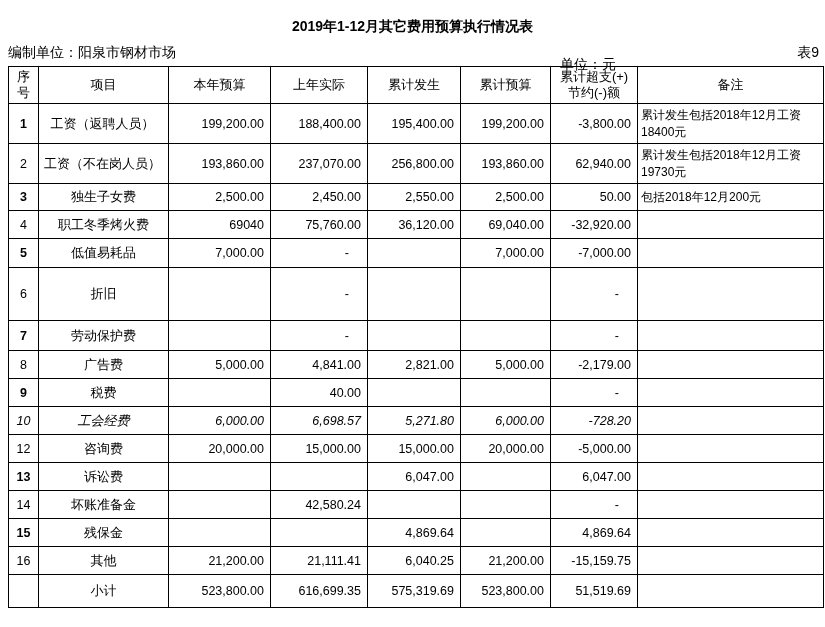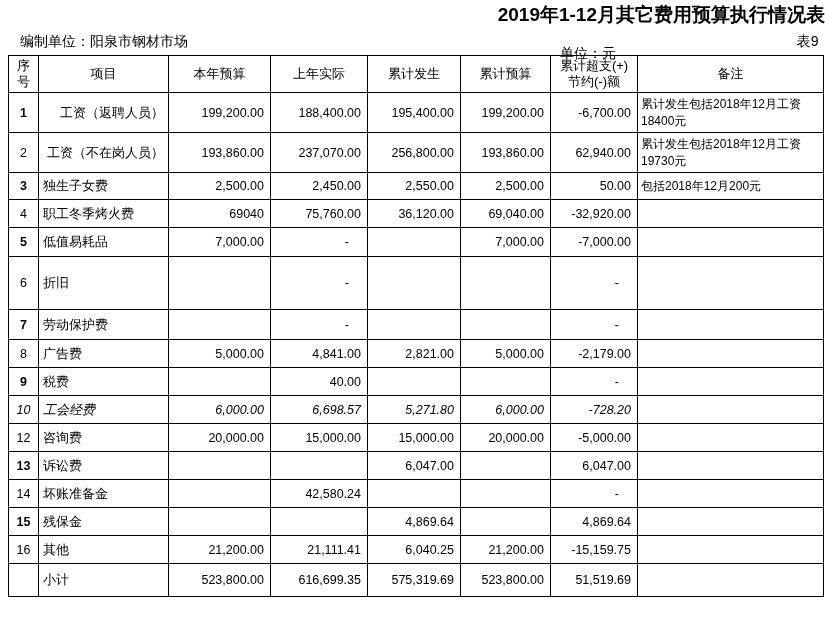--- a/index.html
+++ b/index.html
@@ -2,44 +2,44 @@
 <html><head>
 <meta charset="utf-8">
 <style>
   html,body{margin:0;padding:0;}
   body{
     width:825px;height:627px;background:#ffffff;color:#000000;
     font-family:"Liberation Sans", sans-serif;
     -webkit-font-smoothing:none;
   }
   .title{
-    text-align:right;font-weight:bold;font-size:19px;
-    padding-top:5px;height:22px;line-height:20px;
+    text-align:center;font-weight:bold;font-size:14px;
+    padding-top:16px;height:22px;line-height:20px;
   }
   .info-line{position:relative;height:28px;font-size:14px;}
-  .info-unit{position:absolute;left:20px;top:6px;}
+  .info-unit{position:absolute;left:8px;top:6px;}
   .info-currency{position:absolute;left:560px;top:6px;margin-top:12px;}
-  .info-sheet{position:absolute;right:6px;top:6px;font-family:Liberation Mono, monospace;}
+  .info-sheet{position:absolute;right:6px;top:6px;}
   table{
     border-collapse:collapse;table-layout:fixed;
     margin-left:8px;width:815px;
   }
   th,td{
     border:1px solid #000;padding:0 4px;overflow:hidden;
     vertical-align:middle;box-sizing:border-box;
   }
   th{
     font-weight:normal;font-size:13px;text-align:center;
     white-space:pre-line;line-height:1.25;height:37px;
   }
   td{font-size:12.5px;}
   td.no{text-align:center;}
   td.no.bold{font-weight:bold;}
-  td.item{text-align:left;font-size:13px;}
-  td.item.left{text-align:right;padding-left:2px;}
+  td.item{text-align:center;font-size:13px;}
+  td.item.left{text-align:center;padding-left:2px;}
   td.num{text-align:right;padding-right:6px;}
   td.num.dash{padding-right:18px;}
   td.remark{text-align:left;font-size:12px;line-height:1.35;padding:0 3px;}
 </style>
 </head>
 <body>
 
 <div class="title">2019年1-12月其它费用预算执行情况表</div>
 
 <div class="info-line">
@@ -73,21 +73,21 @@
       </tr>
   </thead>
   <tbody>
       <tr style="height: 40px;">
         <td class="no bold">1</td>
         <td class="item left">工资（返聘人员）</td>
         <td class="num">199,200.00</td>
         <td class="num">188,400.00</td>
         <td class="num">195,400.00</td>
         <td class="num">199,200.00</td>
-        <td class="num">-6,700.00</td>
+        <td class="num">-3,800.00</td>
         <td class="remark">累计发生包括2018年12月工资18400元</td>
       </tr>
       <tr style="height: 40px;">
         <td class="no">2</td>
         <td class="item left">工资（不在岗人员）</td>
         <td class="num">193,860.00</td>
         <td class="num">237,070.00</td>
         <td class="num">256,800.00</td>
         <td class="num">193,860.00</td>
         <td class="num">62,940.00</td>

